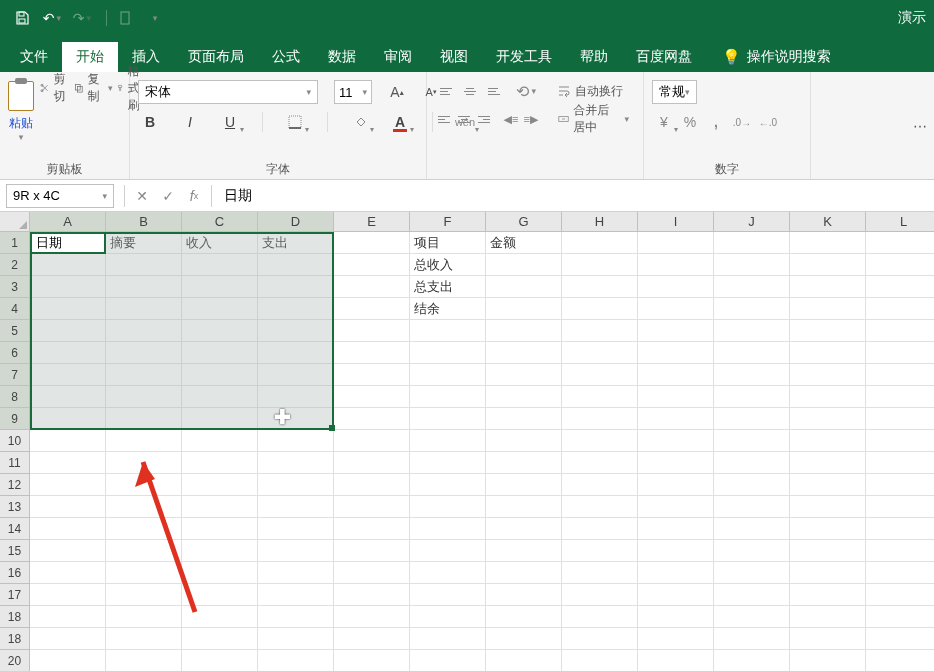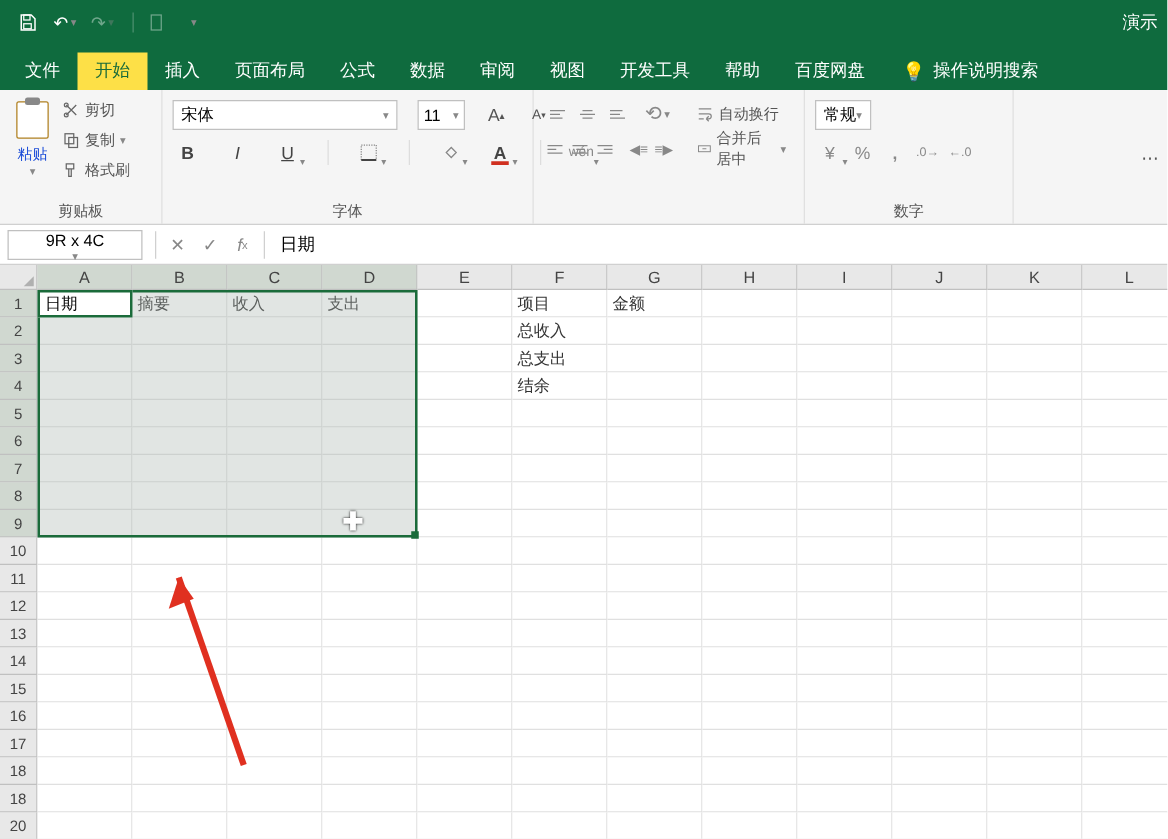--- a/index.html
+++ b/index.html
@@ -8,37 +8,37 @@
   
   .title-bar { height: 36px; background: #0f6b3e; display: flex; align-items: center; padding: 0 10px; position: relative; }
   .qat-btn { width: 24px; height: 24px; display: inline-flex; align-items: center; justify-content: center; margin-right: 6px; color: #fff; cursor: pointer; font-size: 14px; }
   .qat-btn.disabled { opacity: 0.4; cursor: default; }
   .qat-sep { width: 1px; height: 16px; background: rgba(255,255,255,0.25); margin: 0 6px; }
   .title-right { position: absolute; right: 8px; color: #fff; font-size: 14px; }
   
   
   .tabs { height: 36px; background: #0f6b3e; display: flex; align-items: flex-end; padding: 0 6px; }
   .tab { height: 30px; padding: 0 14px; color: #fff; font-size: 14px; display: flex; align-items: center; cursor: pointer; }
-  .tab.active { background: #fde047; color: #1a6b3a; }
+  .tab.active { background: #ffffff; color: #1a6b3a; }
   .tab-help { display: flex; align-items: center; height: 30px; padding: 0 10px; color: #fff; font-size: 14px; cursor: pointer; margin-left: 6px; }
   .tab-help .bulb { margin-right: 6px; font-size: 15px; }
   
   
   .ribbon { height: 108px; background: #f5f5f5; border-bottom: 1px solid #d0d0d0; display: flex; position: relative; }
   .group { border-right: 1px solid #e0e0e0; padding: 4px 8px 0 8px; display: flex; flex-direction: column; }
   .group-body { flex: 1; display: flex; align-items: flex-start; }
   .group-label { height: 20px; font-size: 12px; color: #555; text-align: center; line-height: 20px; }
   
   
   .clipboard-body { display: flex; gap: 6px; }
   .paste-btn { width: 36px; height: 70px; display: flex; flex-direction: column; align-items: center; justify-content: center; cursor: pointer; }
   .paste-icon { width: 26px; height: 30px; background: #fff; border: 1px solid #b08020; border-radius: 2px; position: relative; }
   .paste-icon::before { content:""; position:absolute; top:-4px; left:6px; width:12px; height:6px; background:#888; border-radius:2px; }
   .paste-label { font-size: 12px; color: #1d4ed8; margin-top: 4px; }
-  .clip-list { display: flex; flex-direction: column; gap: 4px; padding-top: 2px; }
+  .clip-list { display: flex; flex-direction: row; gap: 4px; padding-top: 2px; }
   .clip-item { display: flex; align-items: center; gap: 4px; font-size: 12px; color: #555; cursor: pointer; height: 20px; }
   .clip-item svg { width: 14px; height: 14px; }
   
   
   .font-body { display: flex; flex-direction: column; gap: 6px; padding-top: 4px; width: 280px; }
   .font-row { display: flex; align-items: center; gap: 16px; }
   .font-name { width: 180px; height: 24px; border: 1px solid #c0c0c0; background: #fff; font-size: 13px; padding: 0 6px; display: flex; align-items: center; justify-content: space-between; cursor: pointer; }
   .font-size { width: 38px; height: 24px; border: 1px solid #c0c0c0; background: #fff; font-size: 13px; padding: 0 4px; display: flex; align-items: center; justify-content: space-between; cursor: pointer; }
   .tiny-btn { width: 18px; height: 22px; display: flex; align-items: center; justify-content: center; font-size: 12px; color: #555; cursor: pointer; }
   .btn2 { width: 24px; height: 24px; display:flex; align-items:center; justify-content:center; font-size: 14px; color:#444; cursor:pointer; position: relative; }
@@ -53,21 +53,21 @@
   .text-btn { height: 22px; display:flex; align-items:center; gap:4px; font-size:12px; color:#555; padding:0 6px; cursor:pointer; }
   
   
   .num-body { display:flex; flex-direction:column; gap:6px; padding-top:4px; width:150px; }
   .num-format { height:24px; border:1px solid #c0c0c0; background:#fff; font-size:13px; padding:0 6px; display:flex; align-items:center; justify-content:space-between; cursor:pointer; }
   
   .ribbon-overflow { position:absolute; right:4px; top:50%; transform:translateY(-50%); font-size:14px; color:#555; cursor:pointer; width:20px; text-align:center; }
   
   
   .formula-bar { height: 32px; border-bottom: 1px solid #d0d0d0; display:flex; align-items:center; background:#fff; }
-  .name-box { width: 108px; height: 24px; border: 1px solid #c0c0c0; margin: 0 6px; font-size:13px; padding:0 6px; display:flex; align-items:center; justify-content:space-between; background:#fff; cursor:text;flex-direction:column; }
+  .name-box { width: 108px; height: 24px; border: 1px solid #c0c0c0; margin: 0 6px; font-size:13px; padding:0 6px; display:flex; align-items:center; justify-content:space-between; background:#fff; cursor:text; }
   .fb-btn { width: 26px; height: 24px; display:flex; align-items:center; justify-content:center; color:#888; cursor:pointer; font-size:14px; }
   .fb-sep { width:1px; height:22px; background:#d0d0d0; margin:0 4px; }
   .fx-input { flex:1; height:24px; border:none; outline:none; font-size:14px; padding:0 8px; background:#fff; }
   
   
   .grid-wrap { position: relative; height: 463px; overflow:hidden; user-select:none; }
   .corner { position:absolute; left:0; top:0; width:30px; height:20px; background:#e8e8e8; border-right:1px solid #c0c0c0; border-bottom:1px solid #c0c0c0; }
   .corner::after { content:""; position:absolute; right:2px; bottom:2px; width:0; height:0; border-right:8px solid #b0b0b0; border-top:8px solid transparent; }
   .col-headers { position:absolute; left:30px; top:0; height:20px; display:flex; }
   .ch { width:76px; height:20px; background:#e8e8e8; border-right:1px solid #c0c0c0; border-bottom:1px solid #c0c0c0; font-size:13px; color:#444; display:flex; align-items:center; justify-content:center; }

